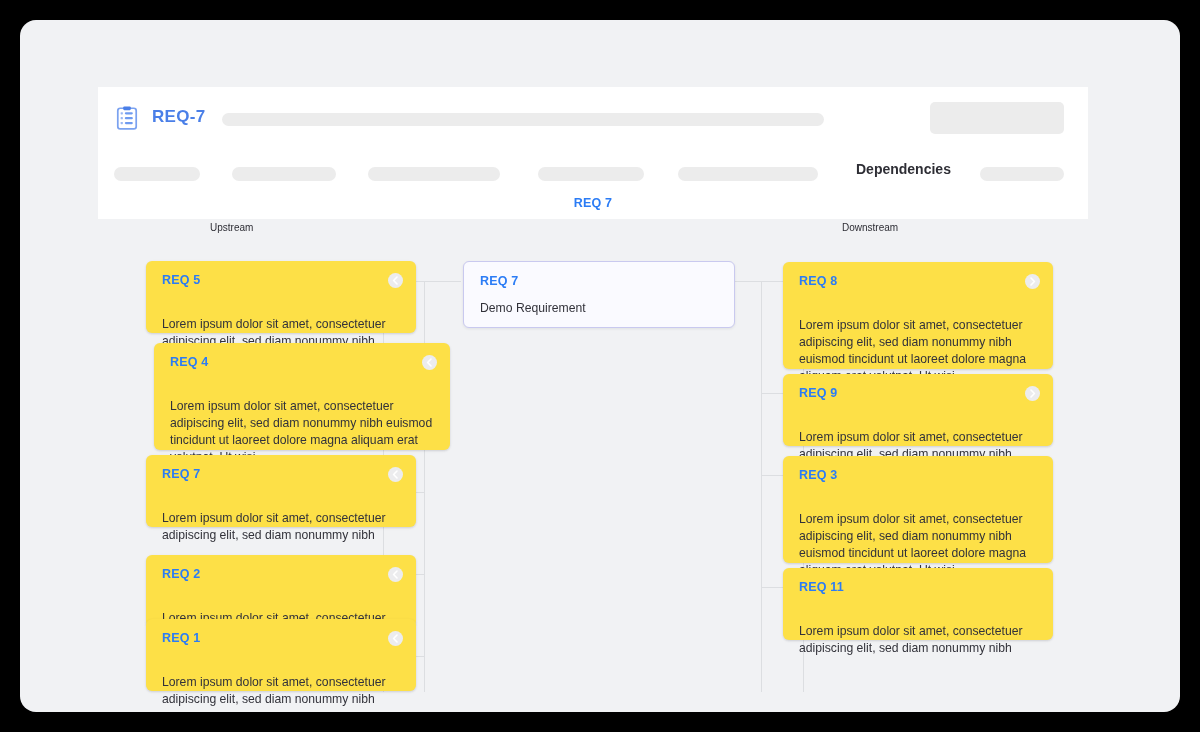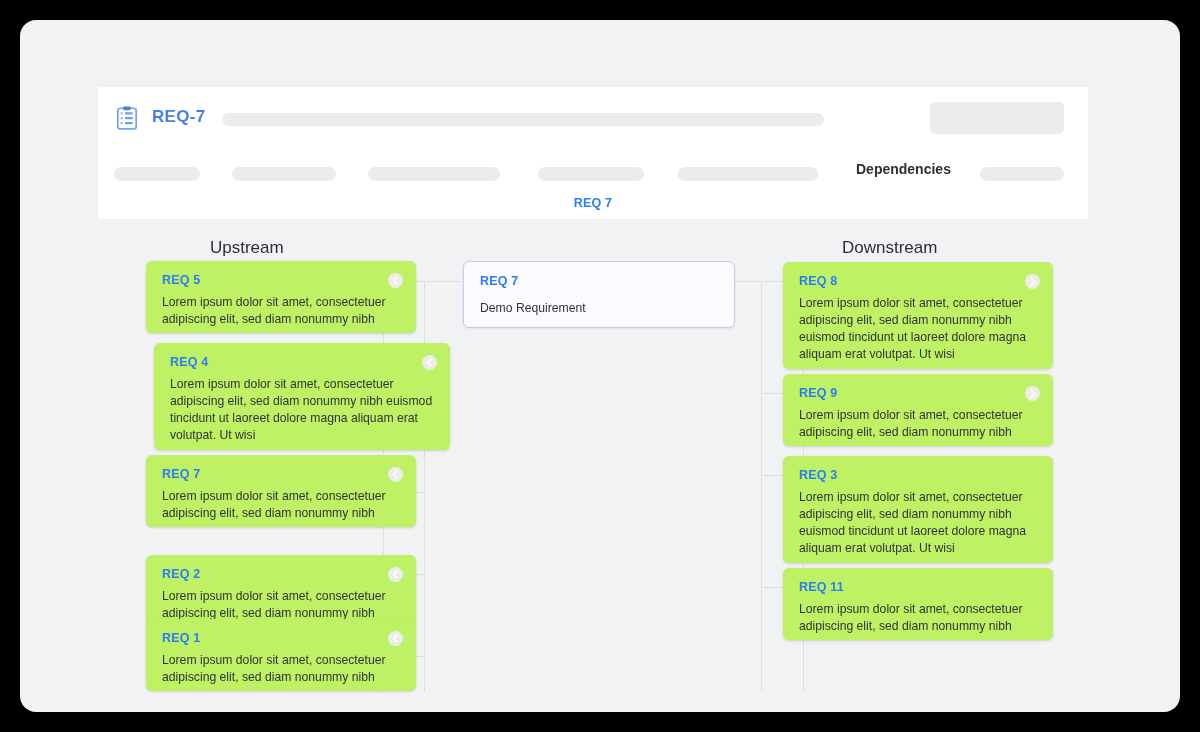--- a/index.html
+++ b/index.html
@@ -117,52 +117,52 @@
   #graph-area {
     position: absolute;
     left: 78px;
     top: 199px;
     width: 990px;
     height: 473px;
   }
 
   .col-heading {
     position: absolute;
-    top: 19px;
-    font-size: 17px;
+    top: 3px;
+    font-size: 10px;
     color: #2e2e35;
     font-weight: 400;
   }
   #heading-upstream   { left: 112px; }
   #heading-downstream { left: 744px; }
 
   
   .edge { position: absolute; background: #dcdee1; }
   .edge.h { height: 1px; }
   .edge.v { width: 1px; }
 
   
   .card {
     position: absolute;
-    background: #bef264;
+    background: #fde047;
     border-radius: 6px;
     box-shadow: 0 1px 3px rgba(16,24,40,.10), 0 1px 2px rgba(16,24,40,.06);
     padding: 12px 16px 13px 16px;
   }
 
   .card-id {
     font-size: 12.5px;
     font-weight: 700;
     color: #2b7cf5;
     letter-spacing: .2px;
     line-height: 15px;
   }
 
   .card-body {
-    margin-top: 6px;
+    margin-top: 28px;
     font-size: 12.2px;
     line-height: 17px;
     color: #32323a;
   }
 
   .nav-chip {
     position: absolute;
     top: 12px;
     right: 13px;
     width: 15px;

